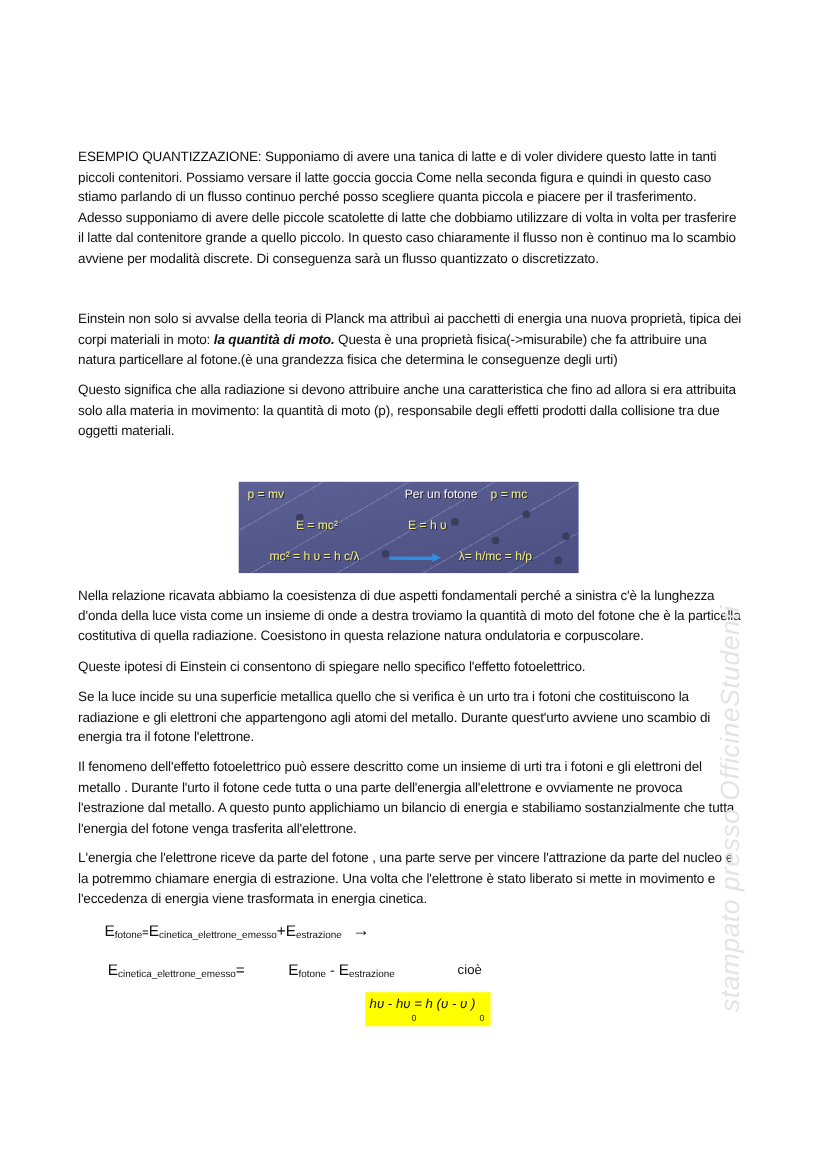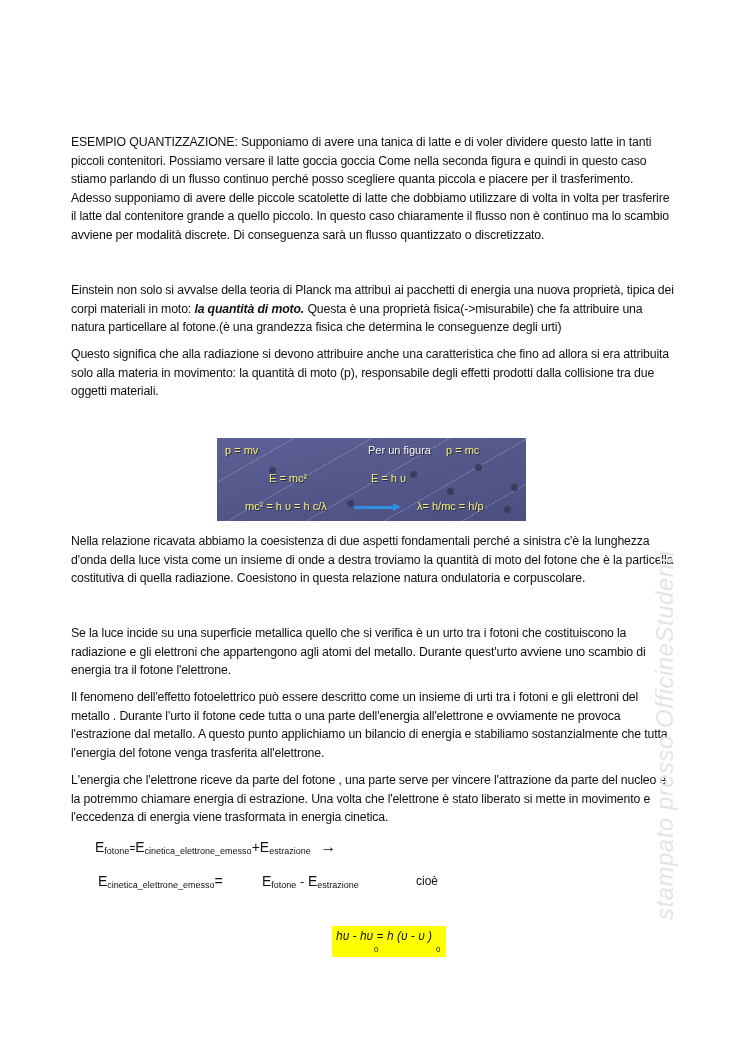--- a/index.html
+++ b/index.html
@@ -18,21 +18,21 @@
     .slide .t { position: absolute; font-size: 11px; color: #f2ee7a; white-space: nowrap;
       text-shadow: 1px 1px 0 #2a2a40; font-family: "Liberation Sans", sans-serif; }
     .slide .w { color: #f4f4f4; }
     .arrowbar { position: absolute; left: 137px; top: 68px; width: 40px; height: 3px; background: #2f8fe0; }
     .arrowhead { position: absolute; left: 176px; top: 65px; width: 0; height: 0;
       border-left: 8px solid #2f8fe0; border-top: 4.5px solid transparent; border-bottom: 4.5px solid transparent; }
     .dot { position: absolute; width: 7px; height: 7px; border-radius: 50%; background: #3b3d5e; }
     .eq { position: absolute; font-size: 13px; white-space: nowrap; }
     .eq .big { font-size: 14px; }
     .eq sub { font-size: 9px; vertical-align: -2px; text-align: right; }
-    .formula { position: absolute; left: 332px; top: 902px; width: 114px; height: 31px; background: #ffff00; font-size: 12px; margin-top: 24px; }
+    .formula { position: absolute; left: 332px; top: 902px; width: 114px; height: 31px; background: #ffff00; font-size: 12px; }
     .formula .main { position: absolute; left: 4px; top: 3px; white-space: nowrap; font-style: italic; }
     .formula .s0 { position: absolute; top: 19px; font-size: 8px; }
     .watermark { position: absolute; left: 651px; top: 920px; transform-origin: 0 0; transform: rotate(-90deg);
       font-size: 24px; font-style: italic; color: #e4e4e4; white-space: nowrap; letter-spacing: 0.5px; }
   </style>
 </head>
 <body>
 
 <div class="page">
 
@@ -46,31 +46,32 @@
   <div class="slide">
     <div class="grid"></div>
     <div class="dot" style="left:52px;top:29px"></div>
     <div class="dot" style="left:193px;top:33px"></div>
     <div class="dot" style="left:258px;top:26px"></div>
     <div class="dot" style="left:230px;top:50px"></div>
     <div class="dot" style="left:294px;top:46px"></div>
     <div class="dot" style="left:130px;top:62px"></div>
     <div class="dot" style="left:287px;top:68px"></div>
     <span class="t" style="left:8px;top:6px">p = mv</span>
-    <span class="t w" style="left:151px;top:6px">Per un figura</span>
+    <span class="t w" style="left:151px;top:6px">Per un fotone</span>
     <span class="t" style="left:229px;top:6px;">p = mc</span>
     <span class="t" style="left:52px;top:34px">E = mc²</span>
     <span class="t" style="left:154px;top:34px">E = h υ</span>
     <span class="t" style="left:28px;top:62px">mc² = h υ = h c/λ</span>
     <div class="arrowbar"></div>
     <div class="arrowhead"></div>
     <span class="t" style="left:200px;top:62px">λ= h/mc = h/p</span>
   </div>
 
   <p class="para" style="top:532px">Nella relazione ricavata abbiamo la coesistenza di due aspetti fondamentali perché a sinistra c'è la lunghezza d'onda della luce vista come un insieme di onde a destra troviamo la quantità di moto del fotone che è la particella costitutiva di quella radiazione. Coesistono in questa relazione natura ondulatoria e corpuscolare.</p>
+  <p class="para" style="top:597px">Queste ipotesi di Einstein ci consentono di spiegare nello specifico l'effetto fotoelettrico.</p>
   <p class="para" style="top:624px">Se la luce incide su una superficie metallica quello che si verifica è un urto tra i fotoni che costituiscono la radiazione e gli elettroni che appartengono agli atomi del metallo. Durante quest'urto avviene uno scambio di energia tra il fotone l'elettrone.</p>
   <p class="para" style="top:688px">Il fenomeno dell'effetto fotoelettrico può essere descritto come un insieme di urti tra i fotoni e gli elettroni del metallo . Durante l'urto il fotone cede tutta o una parte dell'energia all'elettrone e ovviamente ne provoca l'estrazione dal metallo. A questo punto applichiamo un bilancio di energia e stabiliamo sostanzialmente che tutta l'energia del fotone venga trasferita all'elettrone.</p>
   <p class="para" style="top:771px">L'energia che l'elettrone riceve da parte del fotone , una parte serve per vincere l'attrazione da parte del nucleo e la potremmo chiamare energia di estrazione. Una volta che l'elettrone è stato liberato si mette in movimento e l'eccedenza di energia viene trasformata in energia cinetica.</p>
 
   <div class="eq" style="left:95px;top:838px">
     <span class="big">E</span><sub>fotone</sub><span style="font-size:10px">=</span><span class="big">E</span><sub>cinetica_elettrone_emesso</sub><span class="big">+</span><span class="big">E</span><sub>estrazione</sub>
     <span class="big" style="margin-left:6px;font-size:16px">→</span>
   </div>
 
   <div class="eq" style="left:98px;top:873px">

